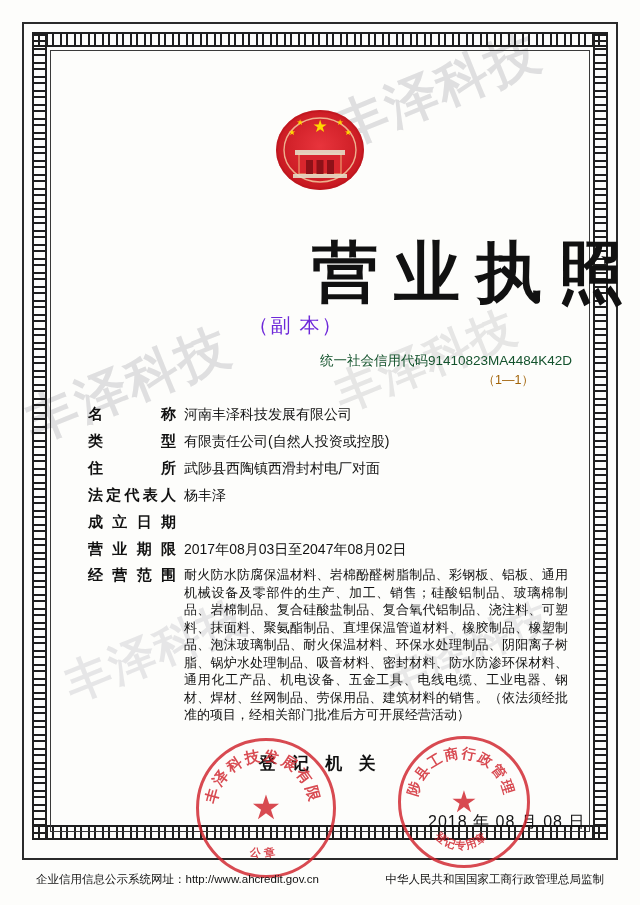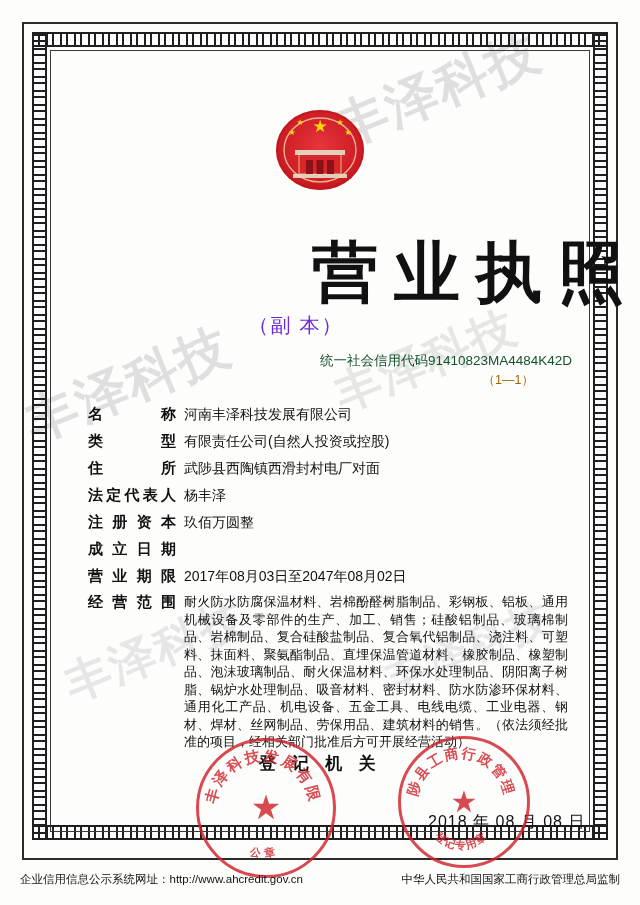--- a/index.html
+++ b/index.html
@@ -235,21 +235,21 @@
     width: 100%; height: 100%;
   }
 
   
   .footer {
     position: absolute;
     left: 0; top: 872px;
     width: 640px;
     display: flex;
     justify-content: space-between;
-    padding: 0 20px;
+    padding: 0 36px;
     box-sizing: border-box;
     font-size: 11.5px;
     color: #111;
     font-family: "Liberation Sans", sans-serif;
   }
 </style>
 </head>
 <body>
 
 <div class="license">
@@ -312,24 +312,20 @@
       <div class="row-label">类型</div>
       <div class="row-value">有限责任公司(自然人投资或控股)</div>
     </div>
     <div class="row">
       <div class="row-label">住所</div>
       <div class="row-value">武陟县西陶镇西滑封村电厂对面</div>
     </div>
     <div class="row">
       <div class="row-label">法定代表人</div>
       <div class="row-value">杨丰泽</div>
-    </div>
-    <div class="row">
-      <div class="row-label">注册资本</div>
-      <div class="row-value">玖佰万圆整</div>
     </div>
     <div class="row">
       <div class="row-label">成立日期</div>
     </div>
     <div class="row">
       <div class="row-label">营业期限</div>
       <div class="row-value">2017年08月03日至2047年08月02日</div>
     </div>
     <div class="row row-scope">
       <div class="row-label">经营范围</div>

